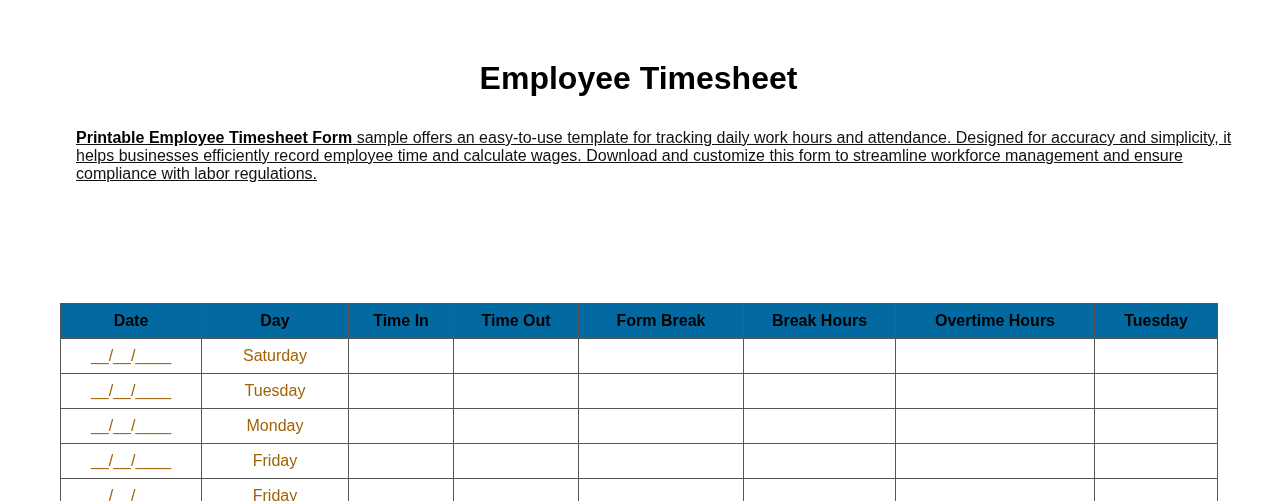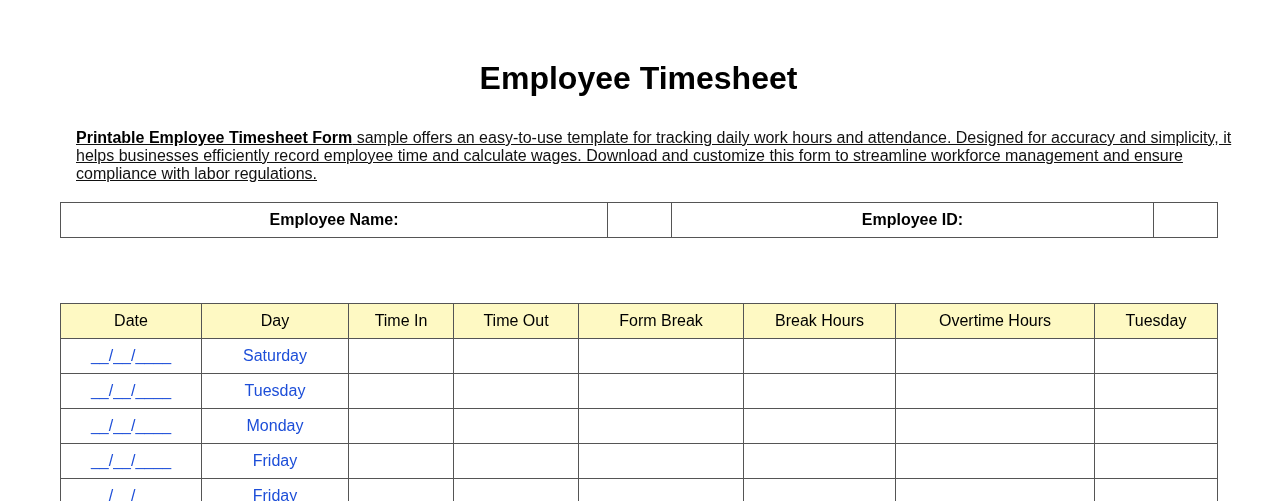--- a/index.html
+++ b/index.html
@@ -55,47 +55,41 @@
       text-align: center;
       vertical-align: middle;
       font-size: 16px;
       padding: 0;
       height: 34px;
     }
     .info-table { top: 202px; width: 1158px; }
     .info-table td.label { font-weight: bold; }
     .ts-table { top: 303px; width: 1158px; }
     .ts-table th {
-      background: #fef9c3;
-      font-weight: normal;
+      background: #0369a1;
+      font-weight: bold;
     }
-    .ts-table td { color: #1d4ed8; }
+    .ts-table td { color: #a16207; }
   </style>
 </head>
 <body>
 
 <div class="page">
   <h1 class="title">Employee Timesheet</h1>
 
   <p class="intro"><b>Printable Employee Timesheet Form</b><span> sample offers an easy-to-use template for tracking daily work hours and attendance. Designed for accuracy and simplicity, it helps businesses efficiently record employee time and calculate wages. Download and customize this form to streamline workforce management and ensure compliance with labor regulations.</span></p>
 
   <table class="info-table">
     <colgroup>
       <col style="width:547px">
       <col style="width:64px">
       <col style="width:482px">
       <col style="width:64px">
     </colgroup>
     <tbody>
-        <tr>
-      <td class="label">Employee Name:</td>
-      <td></td>
-      <td class="label">Employee ID:</td>
-      <td></td>
-    </tr>
   </tbody>
     </table>
 
   <table class="ts-table">
     <colgroup>
       <col style="width:141px">
       <col style="width:147px">
       <col style="width:105px">
       <col style="width:125px">
       <col style="width:165px">

